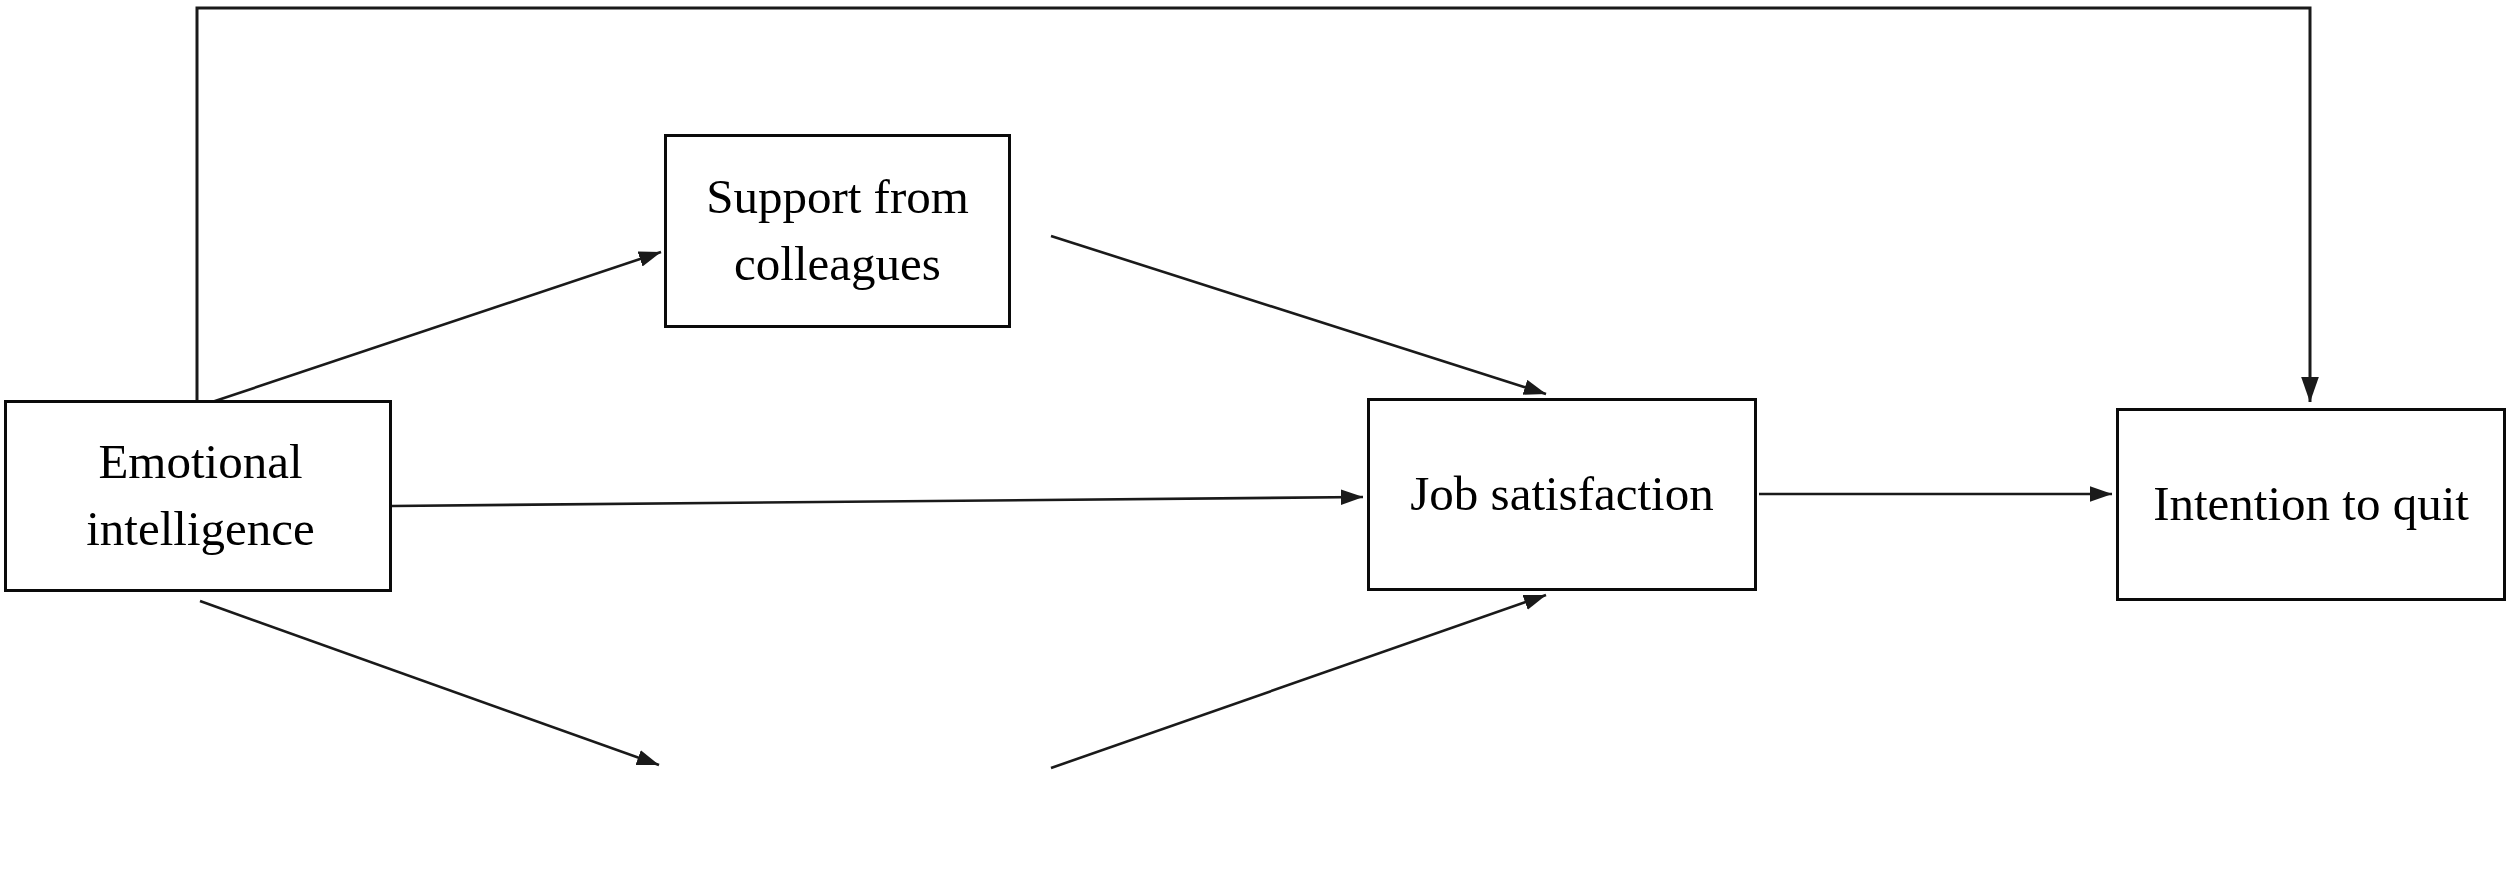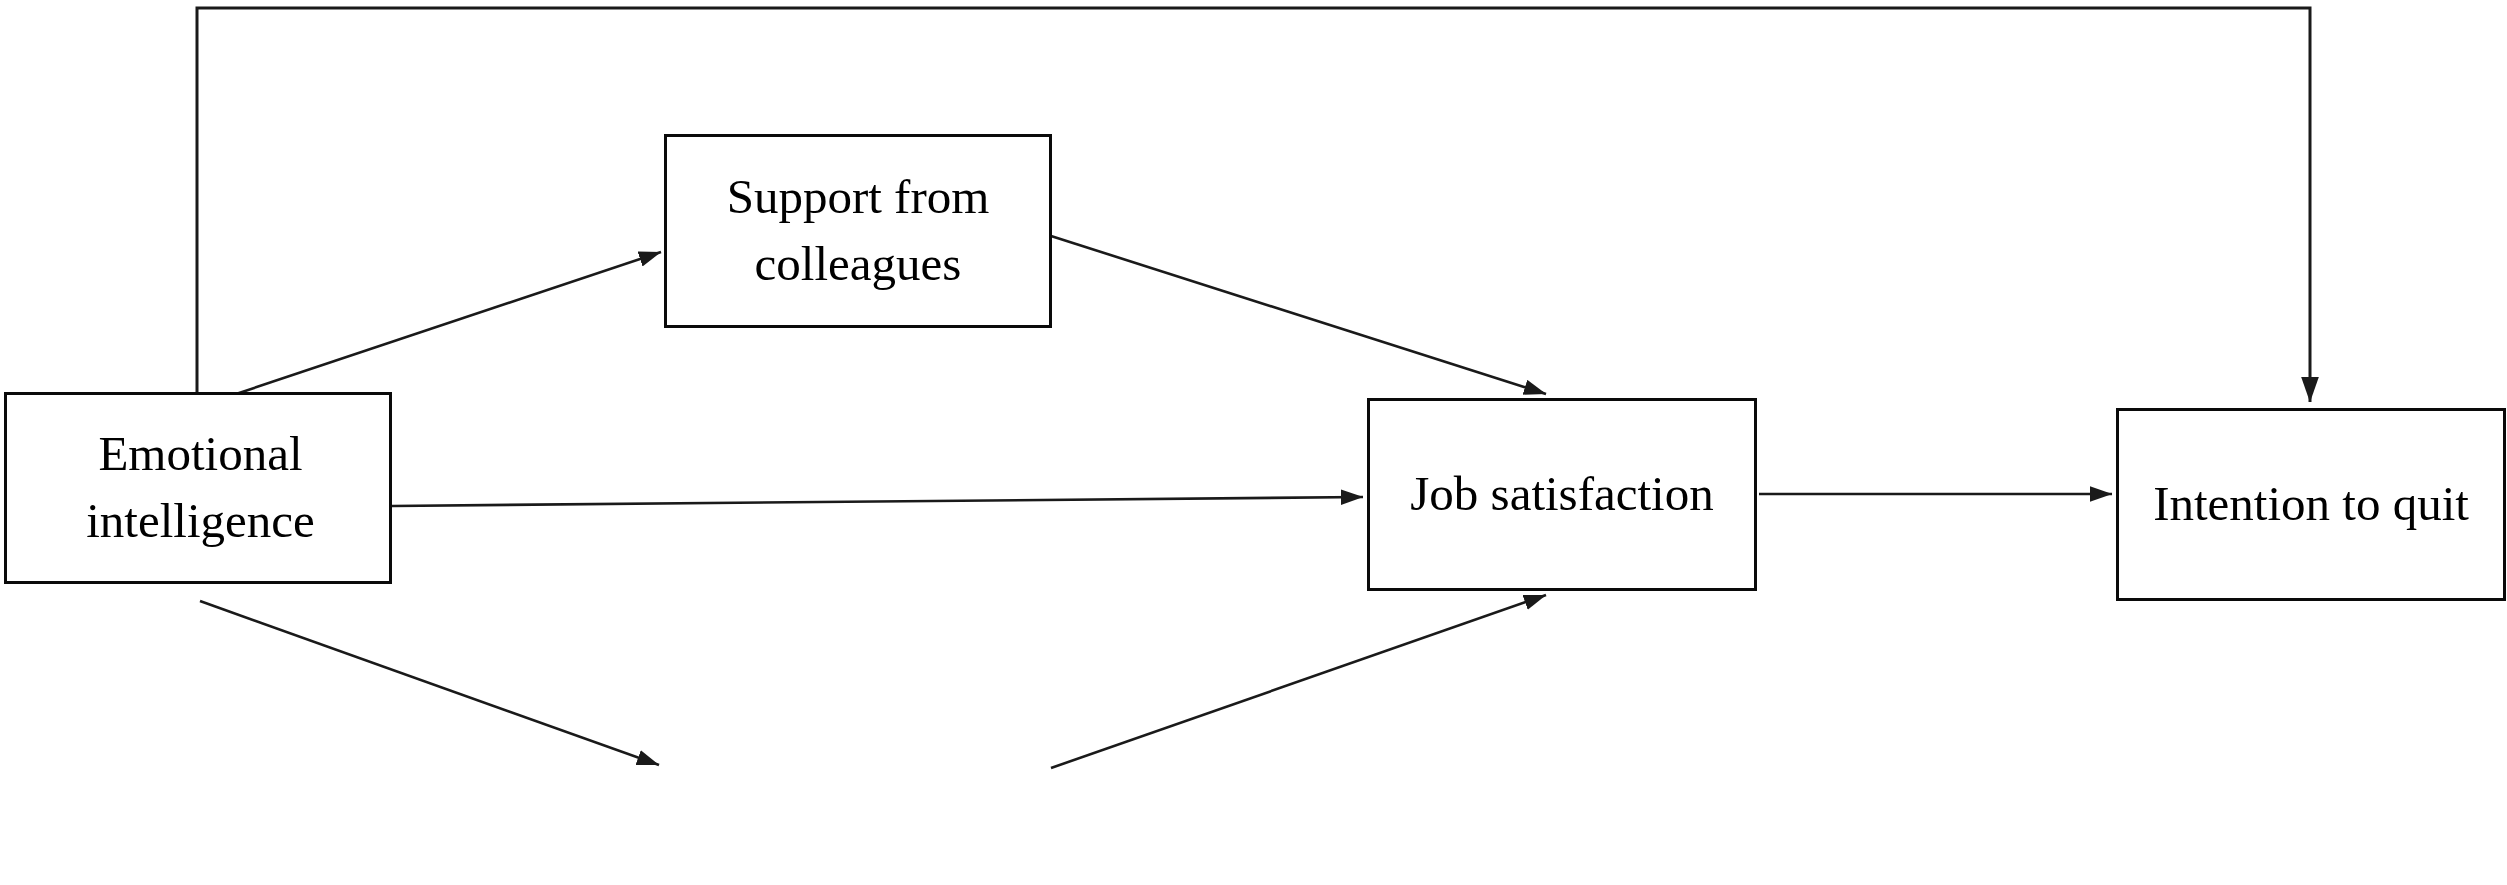--- a/index.html
+++ b/index.html
@@ -30,22 +30,22 @@
     line-height: 1.36;
     color: #000000;
     padding: 6px 16px;
   }
   .edge {
     fill: none;
     stroke: #1a1a1a;
     stroke-width: 2.6;
   }
   .edge-thick { stroke-width: 3; }
-  #node-ei          { left: 4px;    top: 392px; width: 388px; height: 192px; padding-left: 21px; }
-  #node-colleagues  { left: 664px;  top: 134px; width: 388px; height: 194px; }
+  #node-ei          { left: 4px;    top: 400px; width: 388px; height: 192px; padding-left: 21px; }
+  #node-colleagues  { left: 664px;  top: 134px; width: 347px; height: 194px; }
   #node-supervisors { left: 664px;  top: 684px; width: 388px; height: 197px; }
   #node-js          { left: 1367px; top: 398px; width: 390px; height: 193px; }
   #node-iq          { left: 2116px; top: 408px; width: 390px; height: 193px; padding-left: 16px; }
 </style>
 </head>
 <body>
 
 <div class="canvas">
 
   <svg class="arrow-layer" viewBox="0 0 2507 885" xmlns="http://www.w3.org/2000/svg">

